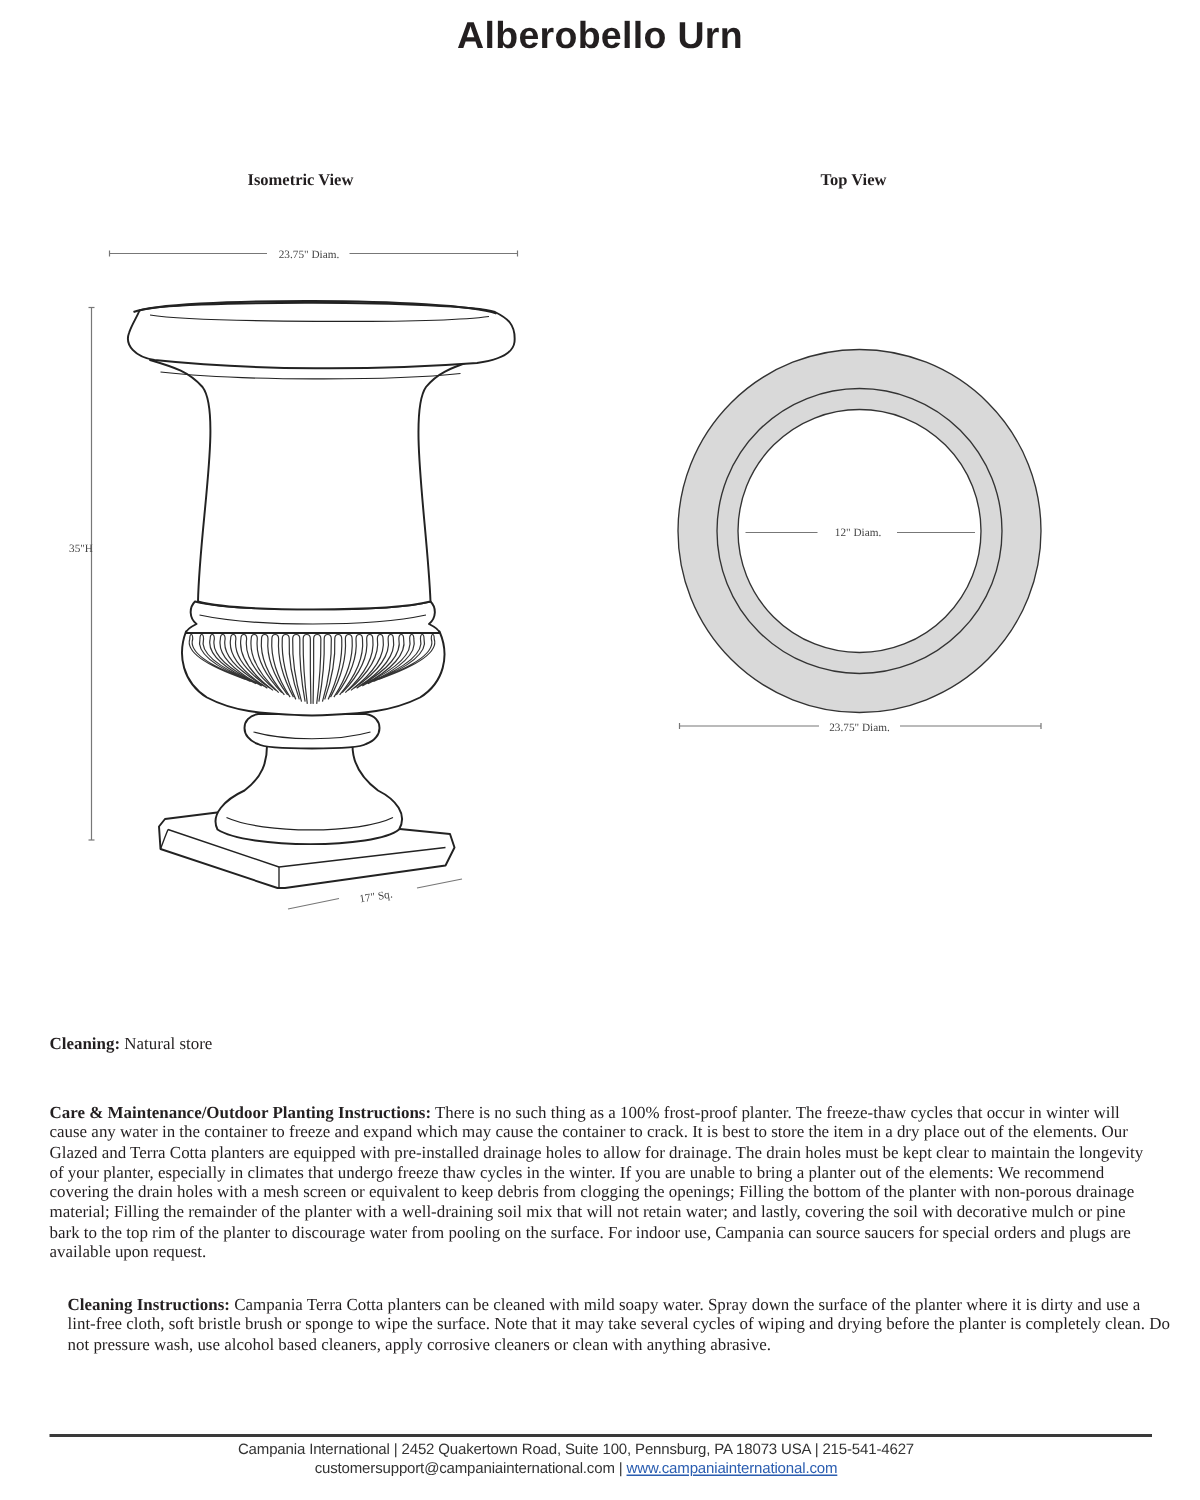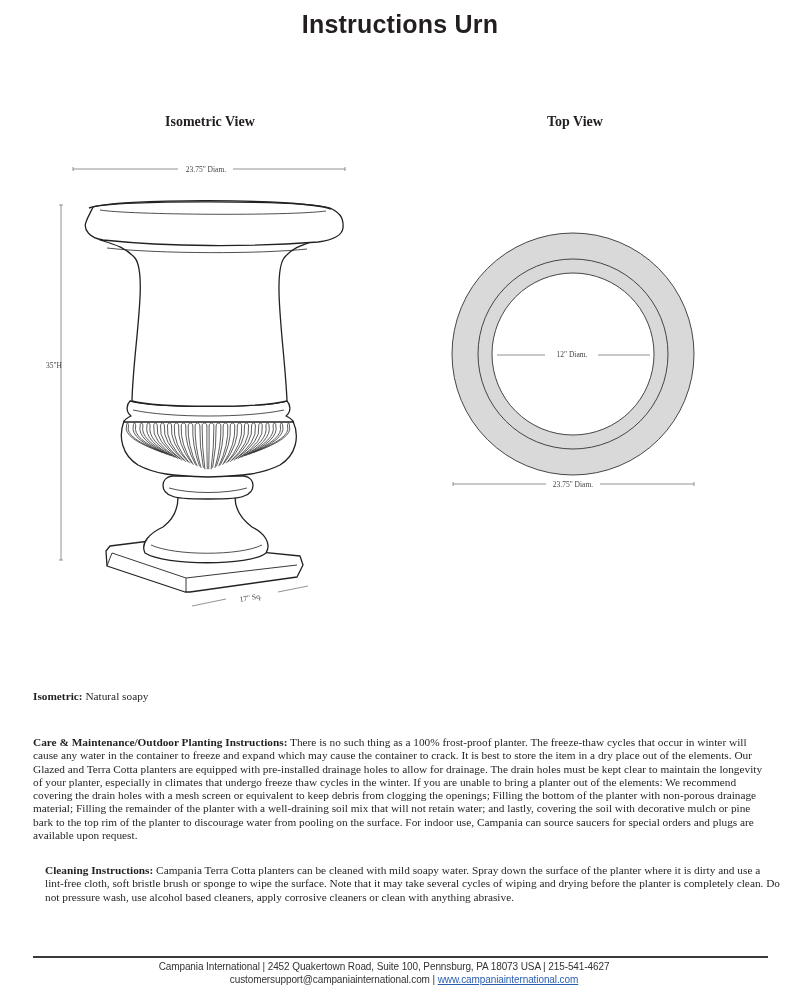--- a/index.html
+++ b/index.html
@@ -1,37 +1,37 @@
 <!DOCTYPE html>
 <html><head>
 <meta charset="utf-8">
 <style>
   html, body { margin:0; padding:0; background:#ffffff; }
   body { width:800px; height:1000px; position:relative; overflow:hidden; color:#231f20; font-family:"Liberation Sans", sans-serif; }
   .title { position:absolute; top:10px; left:0; width:800px; text-align:center; font-family:"Liberation Sans", sans-serif; font-weight:bold; font-size:25px; letter-spacing:0.2px; }
-  .view-label { position:absolute; top:114px; font-family:"Liberation Serif", serif; font-weight:bold; font-size:14px; }
+  .view-label { position:absolute; top:114px; font-family:"Liberation Serif", serif; font-weight:bold; font-size:11px; }
   #iso-label { left:165px; }
   #top-label { left:547px;text-align:right; }
   svg.drawing { position:absolute; left:0; top:0; }
   .dim { font-family:"Liberation Serif", serif; font-size:7.5px; fill:#444; }
   .text-block { position:absolute; left:33px; width:735px; font-family:"Liberation Serif", serif; font-size:11.3px; line-height:13.3px; color:#231f20; }
   .text-block b { font-weight:bold; }
   #materials { top:690px; }
   #care { top:736px; }
   #cleaning { top:864px;margin-left:12px; }
   .footer-rule { position:absolute; left:33px; top:956px; width:735px; height:1.5px; background:#3a3a3a; }
   .footer { position:absolute; left:0; width:768px; text-align:center; font-family:"Liberation Sans", sans-serif; font-size:10px; color:#333; letter-spacing:-0.1px; }
   #footer-line1 { top:961px; }
-  #footer-line2 { top:974px;padding-left:20px; }
+  #footer-line2 { top:974px; }
   .footer a { color:#2a5db0; text-decoration:underline; }
 </style>
 </head>
 <body>
 
-<div class="title">Instructions Urn</div>
+<div class="title">Alberobello Urn</div>
 
 <div class="view-label" id="iso-label">Isometric View</div>
 <div class="view-label" id="top-label">Top View</div>
 
 <svg class="drawing" width="800" height="660" viewBox="0 0 800 660">
 
   <g>
 
     <g stroke="#777" stroke-width="0.8">
       <line x1="73" y1="169" x2="178" y2="169"></line>
@@ -121,22 +121,22 @@
       <line x1="453" y1="484" x2="546" y2="484"></line>
       <line x1="600" y1="484" x2="694" y2="484"></line>
       <line x1="453" y1="482" x2="453" y2="486"></line>
       <line x1="694" y1="482" x2="694" y2="486"></line>
     </g>
     <text class="dim" x="573" y="487" text-anchor="middle">23.75" Diam.</text>
   </g>
 </svg>
 
 <div class="text-block" id="materials">
-  <b>Isometric:</b>
-  <span>Natural soapy</span>
+  <b>Cleaning:</b>
+  <span>Natural store</span>
 </div>
 
 <div class="text-block" id="care">
   <b>Care &amp; Maintenance/Outdoor Planting Instructions:</b>
   <span>There is no such thing as a 100% frost-proof planter. The freeze-thaw cycles that occur in winter will cause any water in the container to freeze and expand which may cause the container to crack. It is best to store the item in a dry place out of the elements. Our Glazed and Terra Cotta planters are equipped with pre-installed drainage holes to allow for drainage. The drain holes must be kept clear to maintain the longevity of your planter, especially in climates that undergo freeze thaw cycles in the winter. If you are unable to bring a planter out of the elements: We recommend covering the drain holes with a mesh screen or equivalent to keep debris from clogging the openings; Filling the bottom of the planter with non-porous drainage material; Filling the remainder of the planter with a well-draining soil mix that will not retain water; and lastly, covering the soil with decorative mulch or pine bark to the top rim of the planter to discourage water from pooling on the surface. For indoor use, Campania can source saucers for special orders and plugs are available upon request.</span>
 </div>
 
 <div class="text-block" id="cleaning">
   <b>Cleaning Instructions:</b>
   <span>Campania Terra Cotta planters can be cleaned with mild soapy water. Spray down the surface of the planter where it is dirty and use a lint-free cloth, soft bristle brush or sponge to wipe the surface. Note that it may take several cycles of wiping and drying before the planter is completely clean. Do not pressure wash, use alcohol based cleaners, apply corrosive cleaners or clean with anything abrasive.</span>

